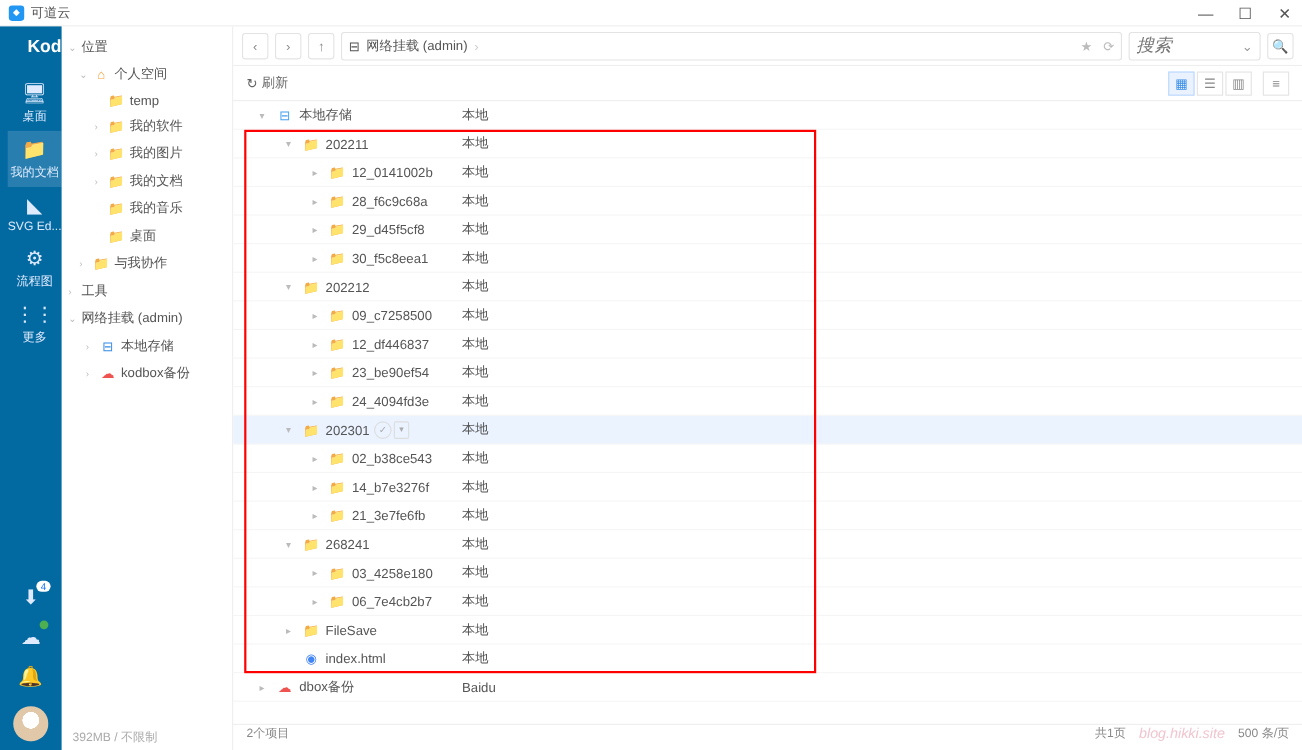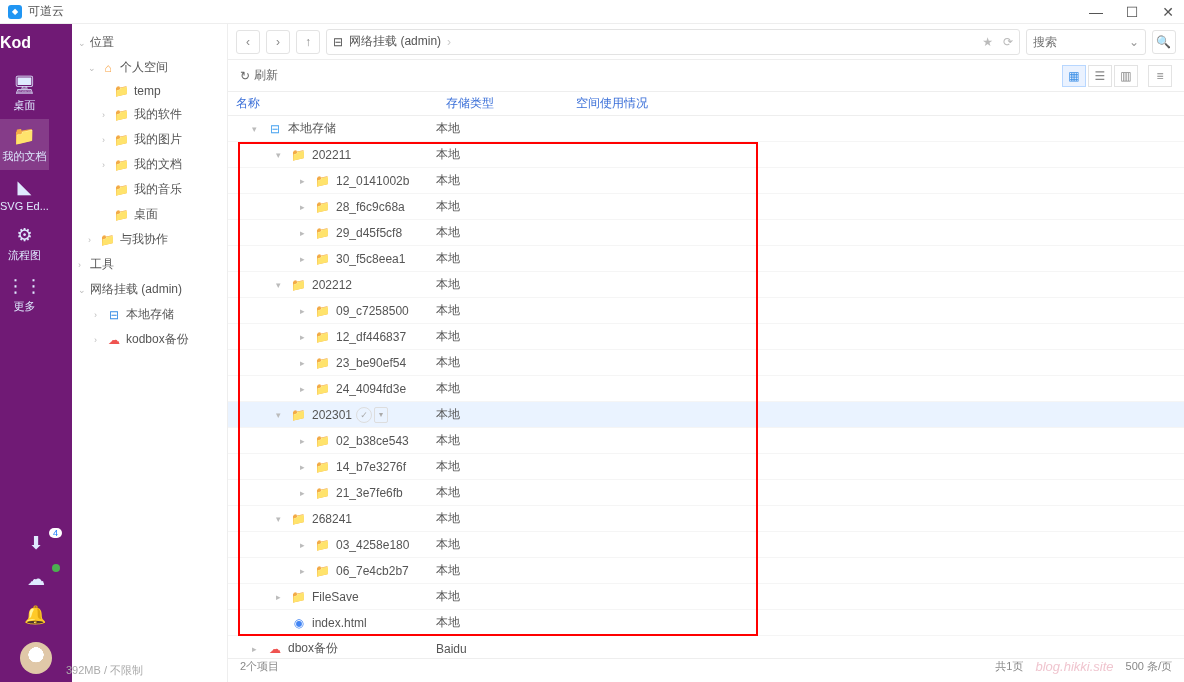--- a/index.html
+++ b/index.html
@@ -7,21 +7,21 @@
 
 
 .titlebar { height: 24px; display: flex; align-items: center; padding: 0 8px; background: #fff; border-bottom: 1px solid #eee; }
 .titlebar .app-icon { width: 14px; height: 14px; background: #2196f3; border-radius: 3px; margin-right: 6px; display:flex; align-items:center; justify-content:center; color:#fff; font-size:8px; }
 .titlebar .title { color: #555; }
 .titlebar .winctrls { margin-left: auto; display: flex; gap: 20px; color: #555; font-size: 14px; }
 .winctrl { width: 16px; text-align: center; cursor: default; }
 
 
 .app { display: flex; height: 658px; }
-.rail { width: 72px; background: #701a75; color: #dfeaff; display: flex; flex-direction: column; align-items: flex-start; padding-top: 10px; gap: 8px; }
+.rail { width: 56px; background: #0369a1; color: #dfeaff; display: flex; flex-direction: column; align-items: flex-end; padding-top: 10px; gap: 8px; }
 .rail .logo { font-weight: bold; color: #fff; font-size: 16px; margin-bottom: 8px; }
 .rail .ritem { width: 100%; text-align: center; padding: 6px 0; font-size: 11px; cursor: pointer; }
 .rail .ritem.active { background: rgba(255,255,255,0.15); }
 .rail .ricon { font-size: 18px; display: block; margin-bottom: 2px; }
 .rail .spacer { flex: 1; }
 .rail .r-lower { width: 100%; }
 .rail .badge { position: relative; }
 .rail .badge::after { content: attr(data-cnt); position: absolute; top: 2px; right: 10px; background: #fff; color: #1b7bfb; border-radius: 8px; font-size: 9px; padding: 0 4px; }
 .rail .status-dot { position: absolute; top:2px; right:12px; width:8px; height:8px; background:#4caf50; border-radius:50%; }
 .rail .avatar { width: 32px; height: 32px; border-radius: 50%; background: #f3e1d0; margin: 8px auto; background-image: radial-gradient(circle at 50% 40%, #fff 30%, #e0c8a8 31%); }
@@ -36,21 +36,21 @@
 .tree .drive-ico { color: #3a8ee6; }
 .tree .footer { position: absolute; bottom: 4px; left: 66px; color: #aaa; font-size: 11px; }
 
 
 .main { flex: 1; display: flex; flex-direction: column; }
 .toolbar { height: 36px; display: flex; align-items: center; padding: 0 8px; gap: 6px; border-bottom: 1px solid #eee; }
 .tb-btn { width: 24px; height: 24px; border: 1px solid #e3e3e3; border-radius: 3px; display: flex; align-items: center; justify-content: center; color: #888; cursor: pointer; background: #fff; }
 .crumb { flex: 1; height: 26px; border: 1px solid #e3e3e3; border-radius: 3px; display: flex; align-items: center; padding: 0 6px; gap: 6px; color: #555; }
 .crumb .crarrow { color: #ccc; }
 .search { width: 120px; height: 26px; border: 1px solid #e3e3e3; border-radius: 3px; display: flex; align-items: center; padding: 0 6px; color: #999; }
-.search input { border: none; outline: none; width: 90px; font-size: 12px; }
+.search input { border: none; outline: none; width: 90px; font-size: 16px; font-style: italic; }
 .search .sico { margin-left: auto; }
 
 .toolbar2 { height: 32px; display: flex; align-items: center; padding: 0 12px; border-bottom: 1px solid #eee; }
 .refresh { display: flex; align-items: center; gap: 4px; color: #666; cursor: pointer; }
 .viewmodes { margin-left: auto; display: flex; gap: 2px; }
 .vmode { width: 24px; height: 22px; border: 1px solid #e3e3e3; display: flex; align-items: center; justify-content: center; color: #888; cursor: pointer; }
 .vmode.active { background: #eaf2ff; color: #3a8ee6; border-color: #b8d7ff; }
 
 .table-head { display: flex; height: 24px; border-bottom: 1px solid #eee; align-items: center; padding-left: 8px; color: #3a6fd8; }
 .col-name { width: 210px; }
@@ -213,25 +213,20 @@
           <span>刷新</span>
         </div>
       <div class="viewmodes">
         <div class="vmode active">▦</div>
         <div class="vmode">☰</div>
         <div class="vmode">▥</div>
         <div class="vmode" style="margin-left:8px">≡</div>
       </div>
     </div>
 
-    <div class="table-head">
-      <div class="col-name">名称</div>
-      <div class="col-type">存储类型</div>
-      <div class="col-usage">空间使用情况</div>
-    </div>
 
     <div class="rows" id="rows">
       <div class="highlight-box" style="left:10px;top:26px;width:520px;height:494px"></div>
     <div class="row">
           <div class="name-wrap" style="padding-left:16px">
             <span class="rarrow">▾</span>
             <span class="ricon drv">⊟</span>
             <span>本地存储</span>
           </div>
           <div class="type-col">本地</div>

